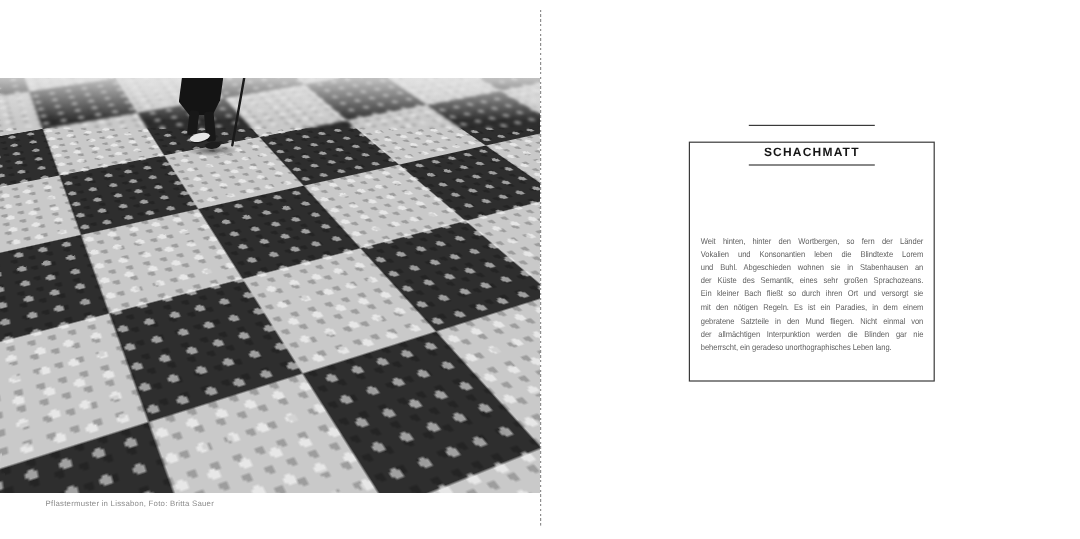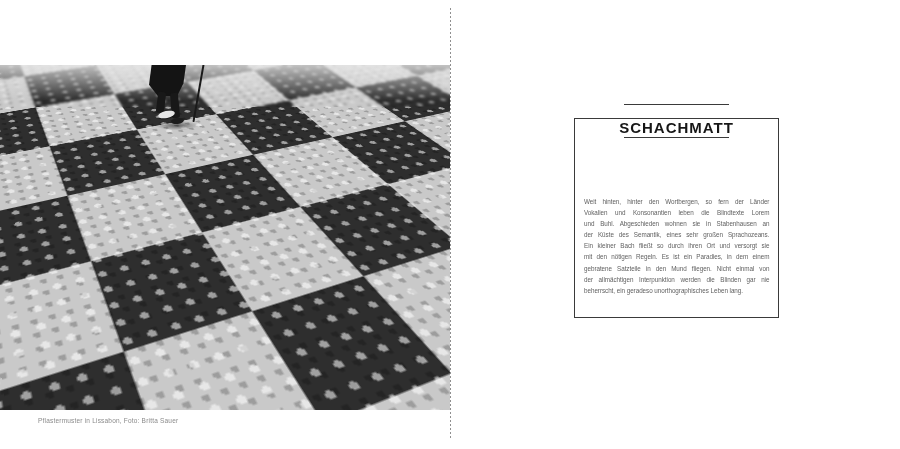--- a/index.html
+++ b/index.html
@@ -69,21 +69,21 @@
   
   .textbox{
     position:absolute;left:574px;top:118px;width:203px;height:198px;
     border:1px solid #3a3a3a;background:#ffffff;
   }
   .rule{position:absolute;left:49px;width:105px;height:1px;background:#3a3a3a;}
   .rule.top{top:-15px;}
   .rule.mid{top:18px;}
   .box-title{
     position:absolute;top:2px;left:0;width:100%;text-align:center;
-    font-size:15px;line-height:13px;font-weight:bold;color:#161616;
+    font-size:10px;line-height:13px;font-weight:bold;color:#161616;
     letter-spacing:1px;
   }
   .bodytext{
     position:absolute;left:9px;top:77px;width:206px;
     transform:scaleX(0.9);transform-origin:0 0;
     font-size:7px;line-height:11.1px;color:#5f5f5f;letter-spacing:-0.05px;
   }
   .bodyline{display:block;text-align:justify;text-align-last:justify;}
   .bodyline.last{text-align-last:left;}
 </style>

